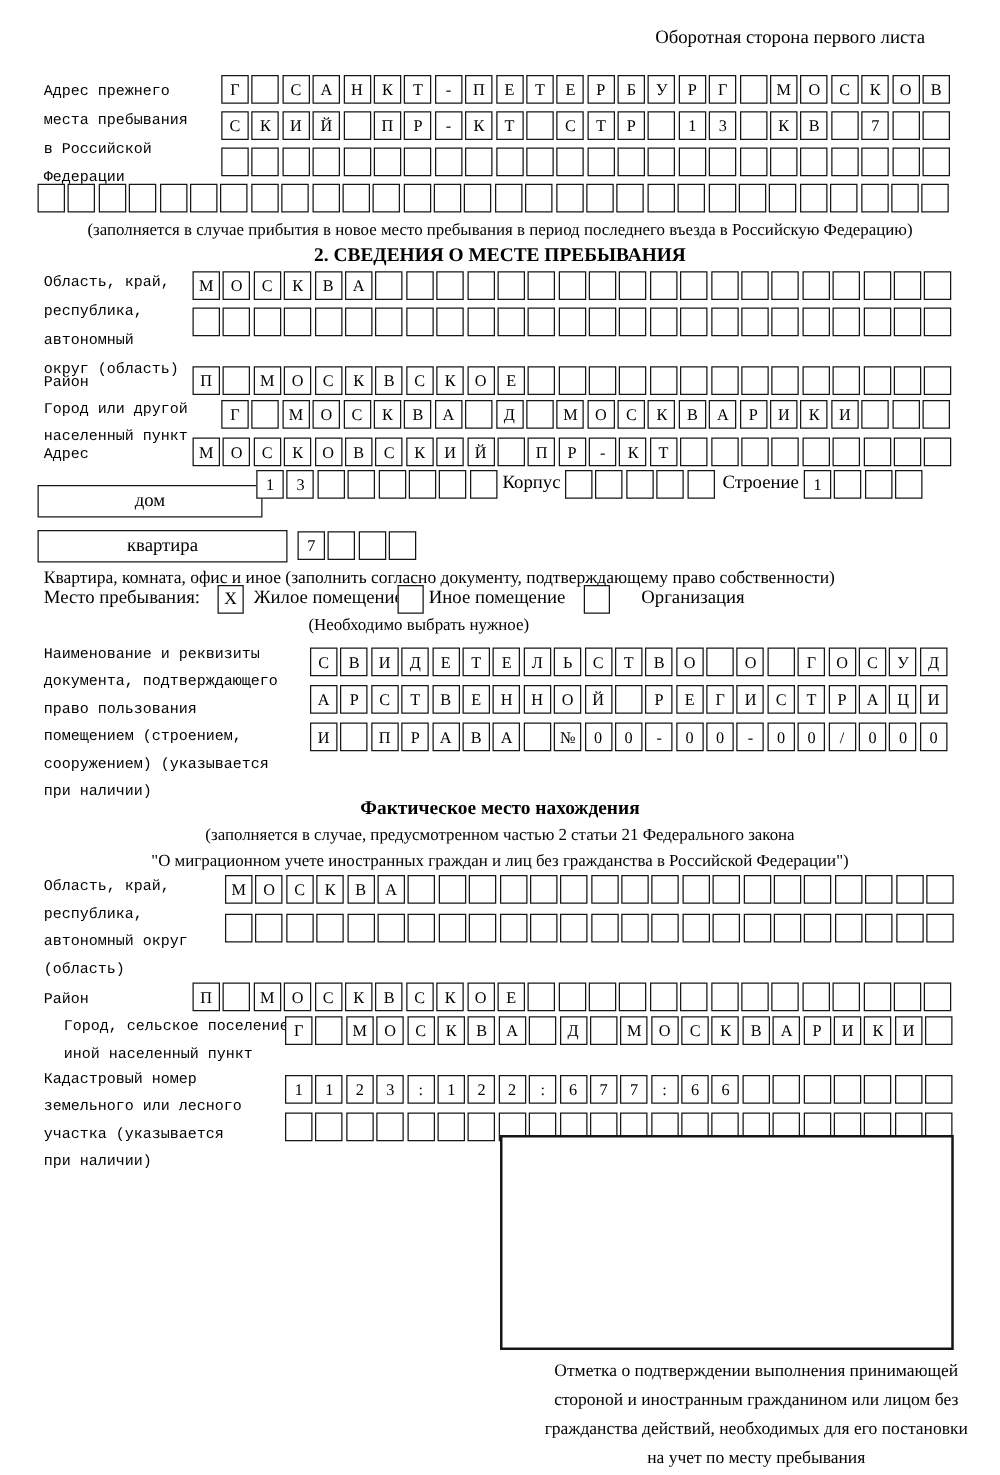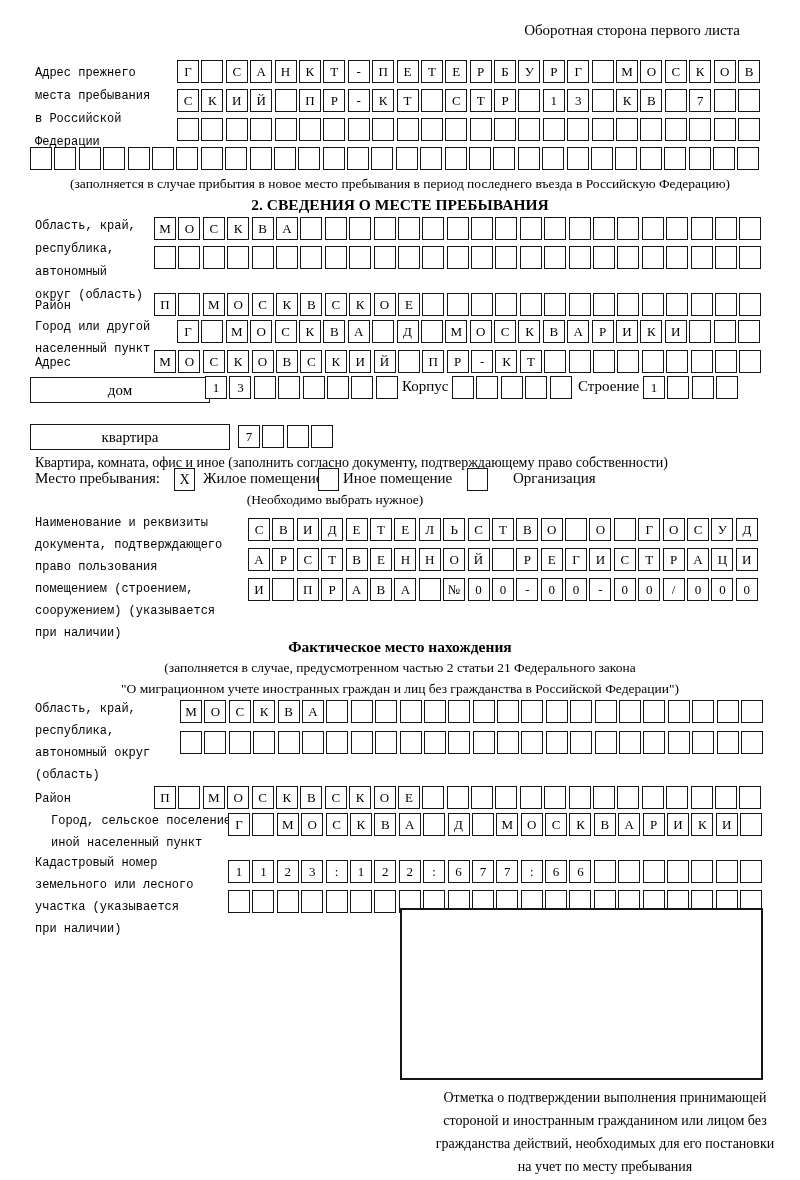--- a/index.html
+++ b/index.html
@@ -285,21 +285,21 @@
       <span class="cell"></span>
       <span class="cell"></span>
       <span class="cell"></span>
       <span class="cell"></span>
       <span class="cell"></span>
       <span class="cell"></span>
       <span class="cell"></span>
       <span class="cell"></span>
     </div>
 
-  <div class="abs widebox" style="left:30px;top:377px;width:180px;height:26px;">
+  <div class="abs widebox" style="left:30px;top:388px;width:180px;height:26px;">
     <span>дом</span>
   </div>
   <div class="abs cells" style="left:205px;top:376px;">
       <span class="cell">1</span>
       <span class="cell">3</span>
       <span class="cell"></span>
       <span class="cell"></span>
       <span class="cell"></span>
       <span class="cell"></span>
       <span class="cell"></span>

